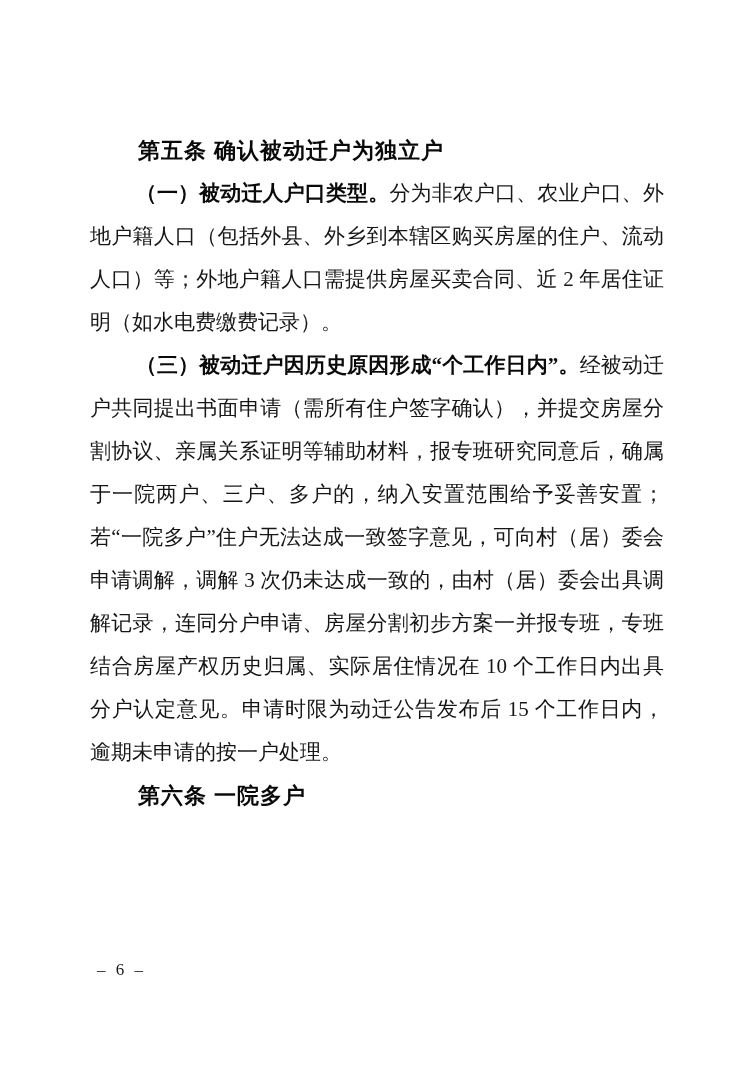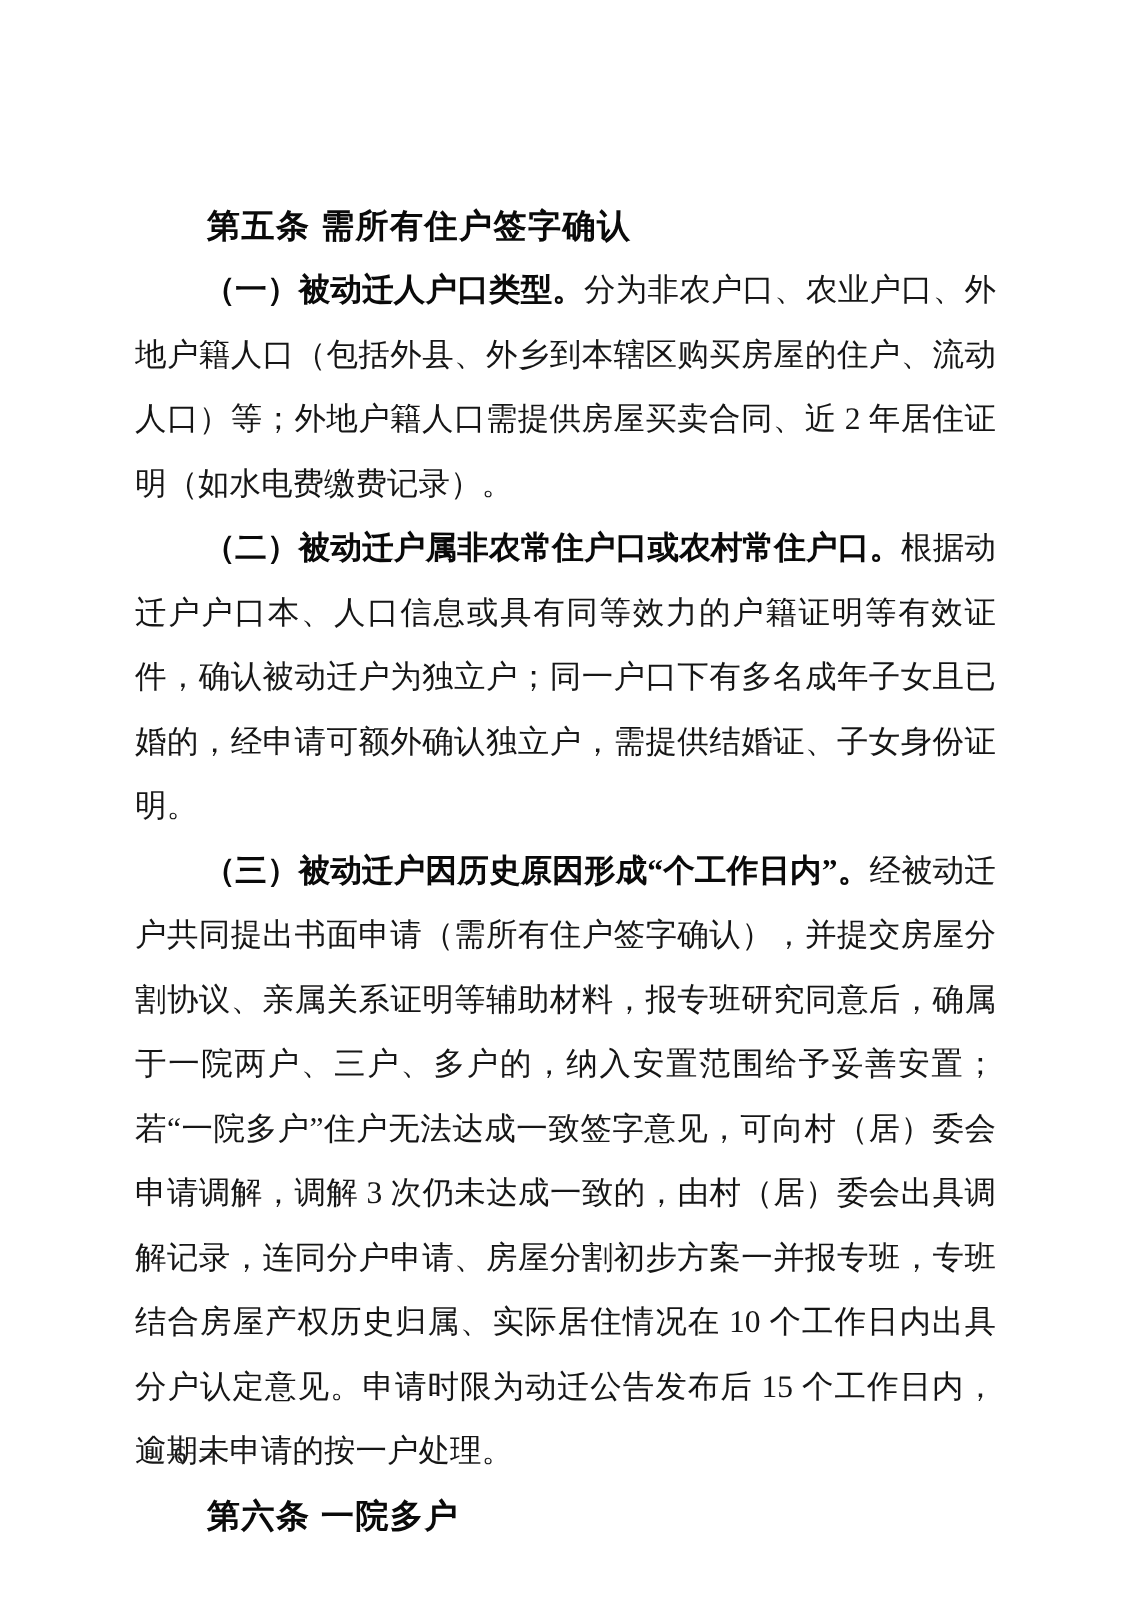--- a/index.html
+++ b/index.html
@@ -55,25 +55,24 @@
     color: #1c1c1c;
   }
 </style>
 </head>
 <body>
 
 <div class="page">
 
   <main class="doc">
 
-    <h2 class="law-heading">第五条 需所有住户签字确认</h2>
+    <h2 class="law-heading">第五条 确认被动迁户为独立户</h2>
 
     <p class="para"><span class="lead">（一）被动迁人户口类型。</span><span>分为非农户口、农业户口、外地户籍人口（包括外县、外乡到本辖区购买房屋的住户、流动人口）等；外地户籍人口需提供房屋买卖合同、近 2 年居住证明（如水电费缴费记录）。</span></p>
 
-    <p class="para"><span class="lead">（二）被动迁户属非农常住户口或农村常住户口。</span><span>根据动迁户户口本、人口信息或具有同等效力的户籍证明等有效证件，确认被动迁户为独立户；同一户口下有多名成年子女且已婚的，经申请可额外确认独立户，需提供结婚证、子女身份证明。</span></p>
 
     <p class="para"><span class="lead">（三）被动迁户因历史原因形成“个工作日内”。</span><span>经被动迁户共同提出书面申请（需所有住户签字确认），并提交房屋分割协议、亲属关系证明等辅助材料，报专班研究同意后，确属于一院两户、三户、多户的，纳入安置范围给予妥善安置；若“一院多户”住户无法达成一致签字意见，可向村（居）委会申请调解，调解 3 次仍未达成一致的，由村（居）委会出具调解记录，连同分户申请、房屋分割初步方案一并报专班，专班结合房屋产权历史归属、实际居住情况在 10 个工作日内出具分户认定意见。申请时限为动迁公告发布后 15 个工作日内，逾期未申请的按一户处理。</span></p>
 
     <h2 class="law-heading">第六条 一院多户</h2>
 
   </main>
 
   <div class="page-number">– 6 –</div>
 
 </div>

